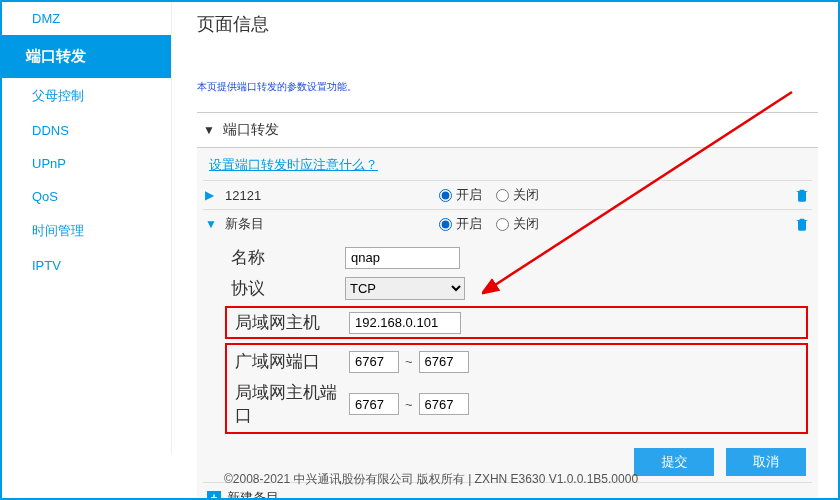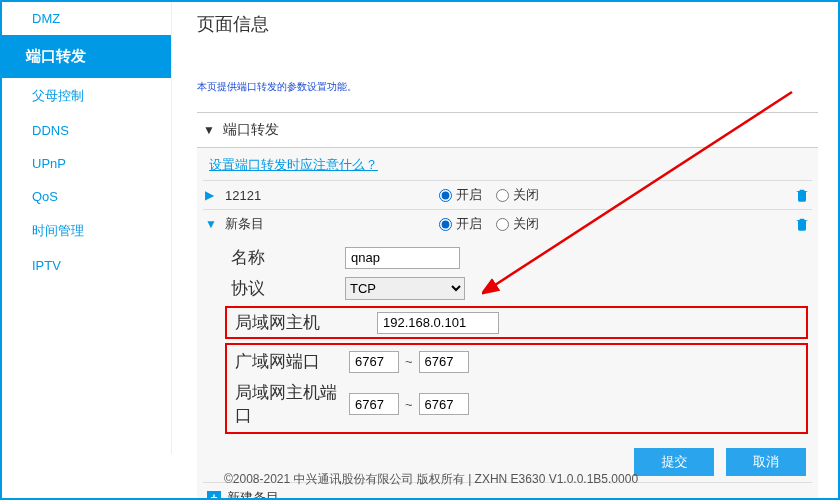--- a/index.html
+++ b/index.html
@@ -106,21 +106,21 @@
           <div class="form-label">名称</div>
           <input type="text" style="width: 115px;" value="qnap">
         </div>
         <div class="form-row">
           <div class="form-label">协议</div>
           <select><option>TCP</option></select>
         </div>
         <div style="border:2px solid #e60000; padding:1px 2px; margin-top:2px;">
           <div class="form-row" style="padding:2px 0;">
             <div class="form-label">局域网主机</div>
-            <input type="text" style="width: 122px; margin-left: 28px;" value="192.168.0.101">
+            <input type="text" style="width: 112px;" value="192.168.0.101">
           </div>
         </div>
         <div style="border:2px solid #e60000; padding:1px 2px; margin-top:4px;">
           <div class="port-row">
             <div class="form-label">广域网端口</div>
             <input type="text" value="6767" style="">
             <span class="tilde">~</span>
             <input type="text" value="6767" style="">
           </div>
           <div class="port-row">

